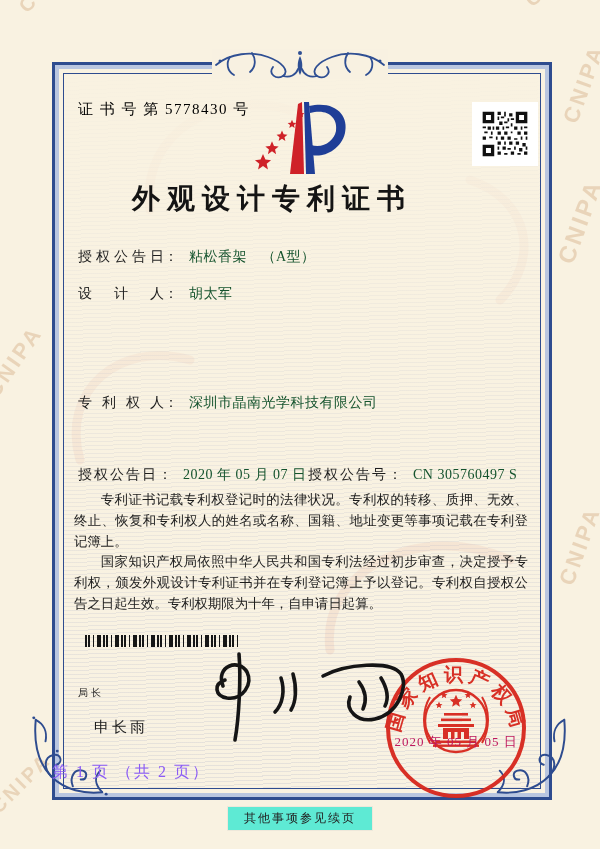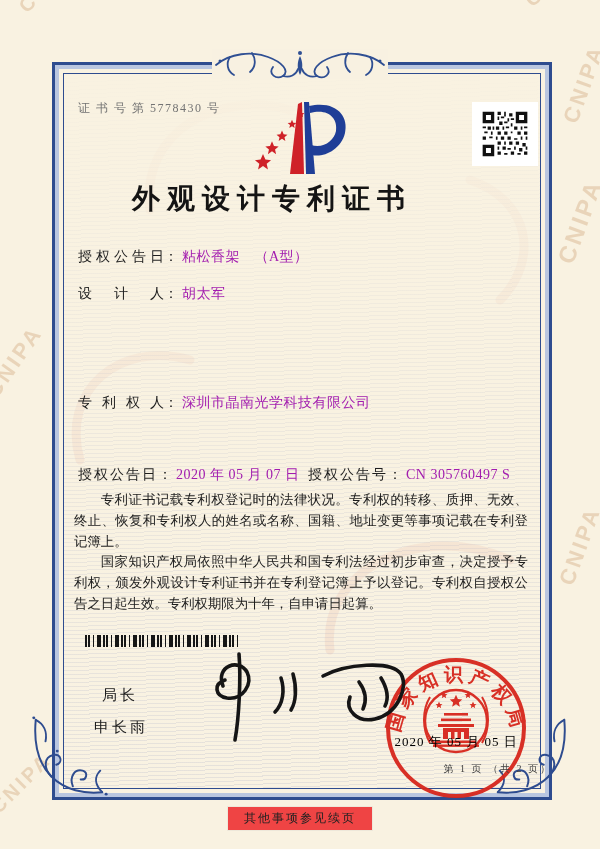--- a/index.html
+++ b/index.html
@@ -13,53 +13,53 @@
   .frame{position:absolute;left:52px;top:62px;width:500px;height:738px;
          border:3px solid #2e4c8f;box-sizing:border-box;}
   .frame-band{position:absolute;inset:0;border:4px solid #b9c6e0;}
   .frame-inner{position:absolute;inset:4px;border:1px solid #2e4c8f;
       background-image:
         linear-gradient(180deg, rgba(249,242,225,0.95) 0%, rgba(249,242,225,0.45) 45%, rgba(244,242,240,0.05) 100%),
         repeating-linear-gradient(178deg, rgba(120,130,180,0.16) 0px, rgba(120,130,180,0.16) 1px, rgba(255,255,255,0) 1px, rgba(255,255,255,0) 4px);}
   .ornament-top{position:absolute;left:200px;top:47px;}
   .corner-flourish{position:absolute;}
   
-  .cert-no{position:absolute;left:78px;top:100px;font-size:12px;letter-spacing:1.5px;color:#737373;}
+  .cert-no{position:absolute;left:78px;top:100px;font-size:15px;letter-spacing:1.5px;color:#000000;}
   .logo{position:absolute;left:252px;top:98px;}
   .qr-box{position:absolute;left:472px;top:102px;width:66px;height:64px;background:#ffffff;}
   .qr-box svg{position:absolute;left:9px;top:8px;}
   .title{position:absolute;left:52px;top:180px;width:440px;text-align:center;
          font-size:28px;font-weight:700;letter-spacing:7px;color:#141414;}
   
   .frow{position:absolute;left:78px;width:462px;font-size:14px;white-space:nowrap;}
   .flabel{display:inline-block;width:86px;text-align:justify;text-align-last:justify;color:#1e1e1e;}
   .glabel{display:inline-block;letter-spacing:2px;color:#1e1e1e;}
   .fcolon{display:inline-block;margin-right:4px;}
-  .fvalue{color:#a21caf;letter-spacing:0.5px;}
+  .fvalue{color:#14532d;letter-spacing:0.5px;margin-left:7px;}
   .fvalue.small{font-size:11.5px;letter-spacing:0;}
   .gcol2{position:absolute;left:230px;top:0;}
   
   .body-text{position:absolute;left:74px;top:490px;width:454px;font-size:13.4px;line-height:20.8px;
              text-align:justify;color:#1c1c1c;}
   .body-text p{margin:0;text-indent:2em;}
   
   .barcode{position:absolute;left:85px;top:635px;width:156px;height:12px;
       background:repeating-linear-gradient(90deg,#161616 0 2px,transparent 2px 3px,#161616 3px 5px,transparent 5px 8px,#161616 8px 9px,transparent 9px 12px,#161616 12px 16px,transparent 16px 18px);}
-  .signer-title{position:absolute;left:102px;top:686px;font-family:"Liberation Sans","DejaVu Sans",sans-serif;
-                font-size:15px;letter-spacing:3px;color:#1a1a1a;}
+  .signer-title{position:absolute;left:78px;top:686px;font-family:"Liberation Sans","DejaVu Sans",sans-serif;
+                font-size:10px;letter-spacing:3px;color:#1a1a1a;}
   .signer-name{position:absolute;left:94px;top:718px;font-family:"Liberation Sans","DejaVu Sans",sans-serif;
                font-size:15px;letter-spacing:3px;color:#1a1a1a;}
   .signature{position:absolute;left:195px;top:648px;}
   .seal{position:absolute;left:383px;top:655px;opacity:0.95;}
   .seal-date{position:absolute;left:376px;top:733px;width:160px;text-align:center;
-             font-size:13px;letter-spacing:1px;color:#000000;}
-  .page-footer{position:absolute;left:52px;top:762px;width:500px;text-align:right;
-               font-size:10px;letter-spacing:2px;color:#404040;}
+             font-size:13px;letter-spacing:1px;color:#be185d;}
+  .page-footer{position:absolute;left:52px;top:762px;width:500px;text-align:left;
+               font-size:16px;letter-spacing:2px;color:#8b5cf6;}
   .continuation{position:absolute;left:50%;top:806px;transform:translateX(-50%);
-                background:#ef4444;border:1px solid #eee8da;padding:3px 16px;
+                background:#5eead4;border:1px solid #eee8da;padding:3px 16px;
                 font-size:12px;letter-spacing:2px;color:#222;white-space:nowrap;}
 </style>
 </head>
 <body>
 
 <div class="page">
 
   <span class="wm" style="left:14px;top:2px;font-size:20px;transform:rotate(-48deg);">CNIPA</span>
   <span class="wm" style="left:520px;top:-4px;font-size:20px;transform:rotate(-48deg);">CNIPA</span>
   <span class="wm" style="left:558px;top:118px;font-size:22px;transform:rotate(-70deg);">CNIPA</span>

